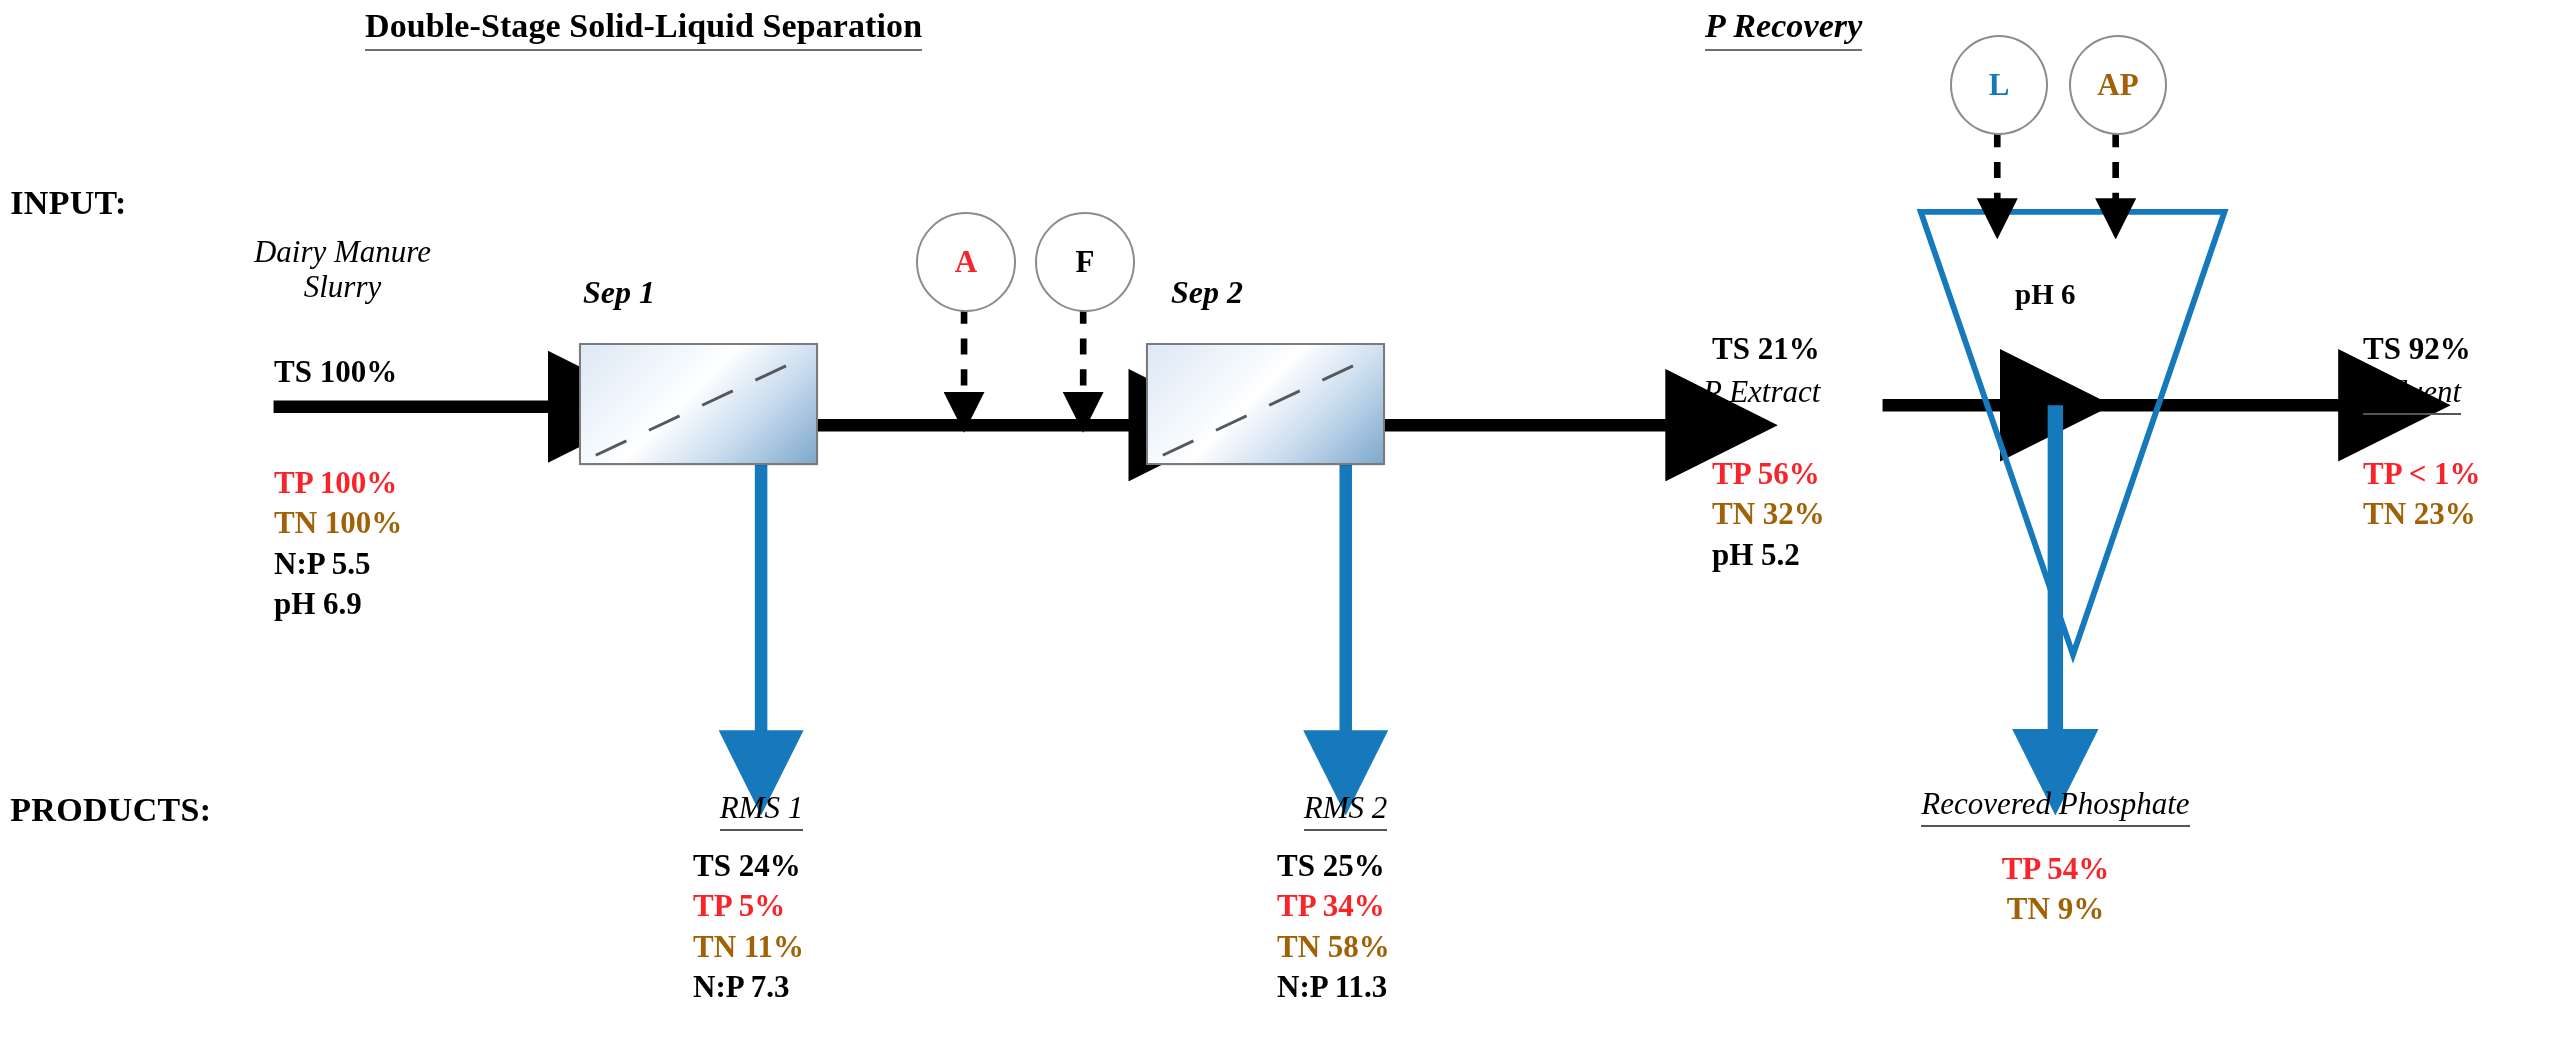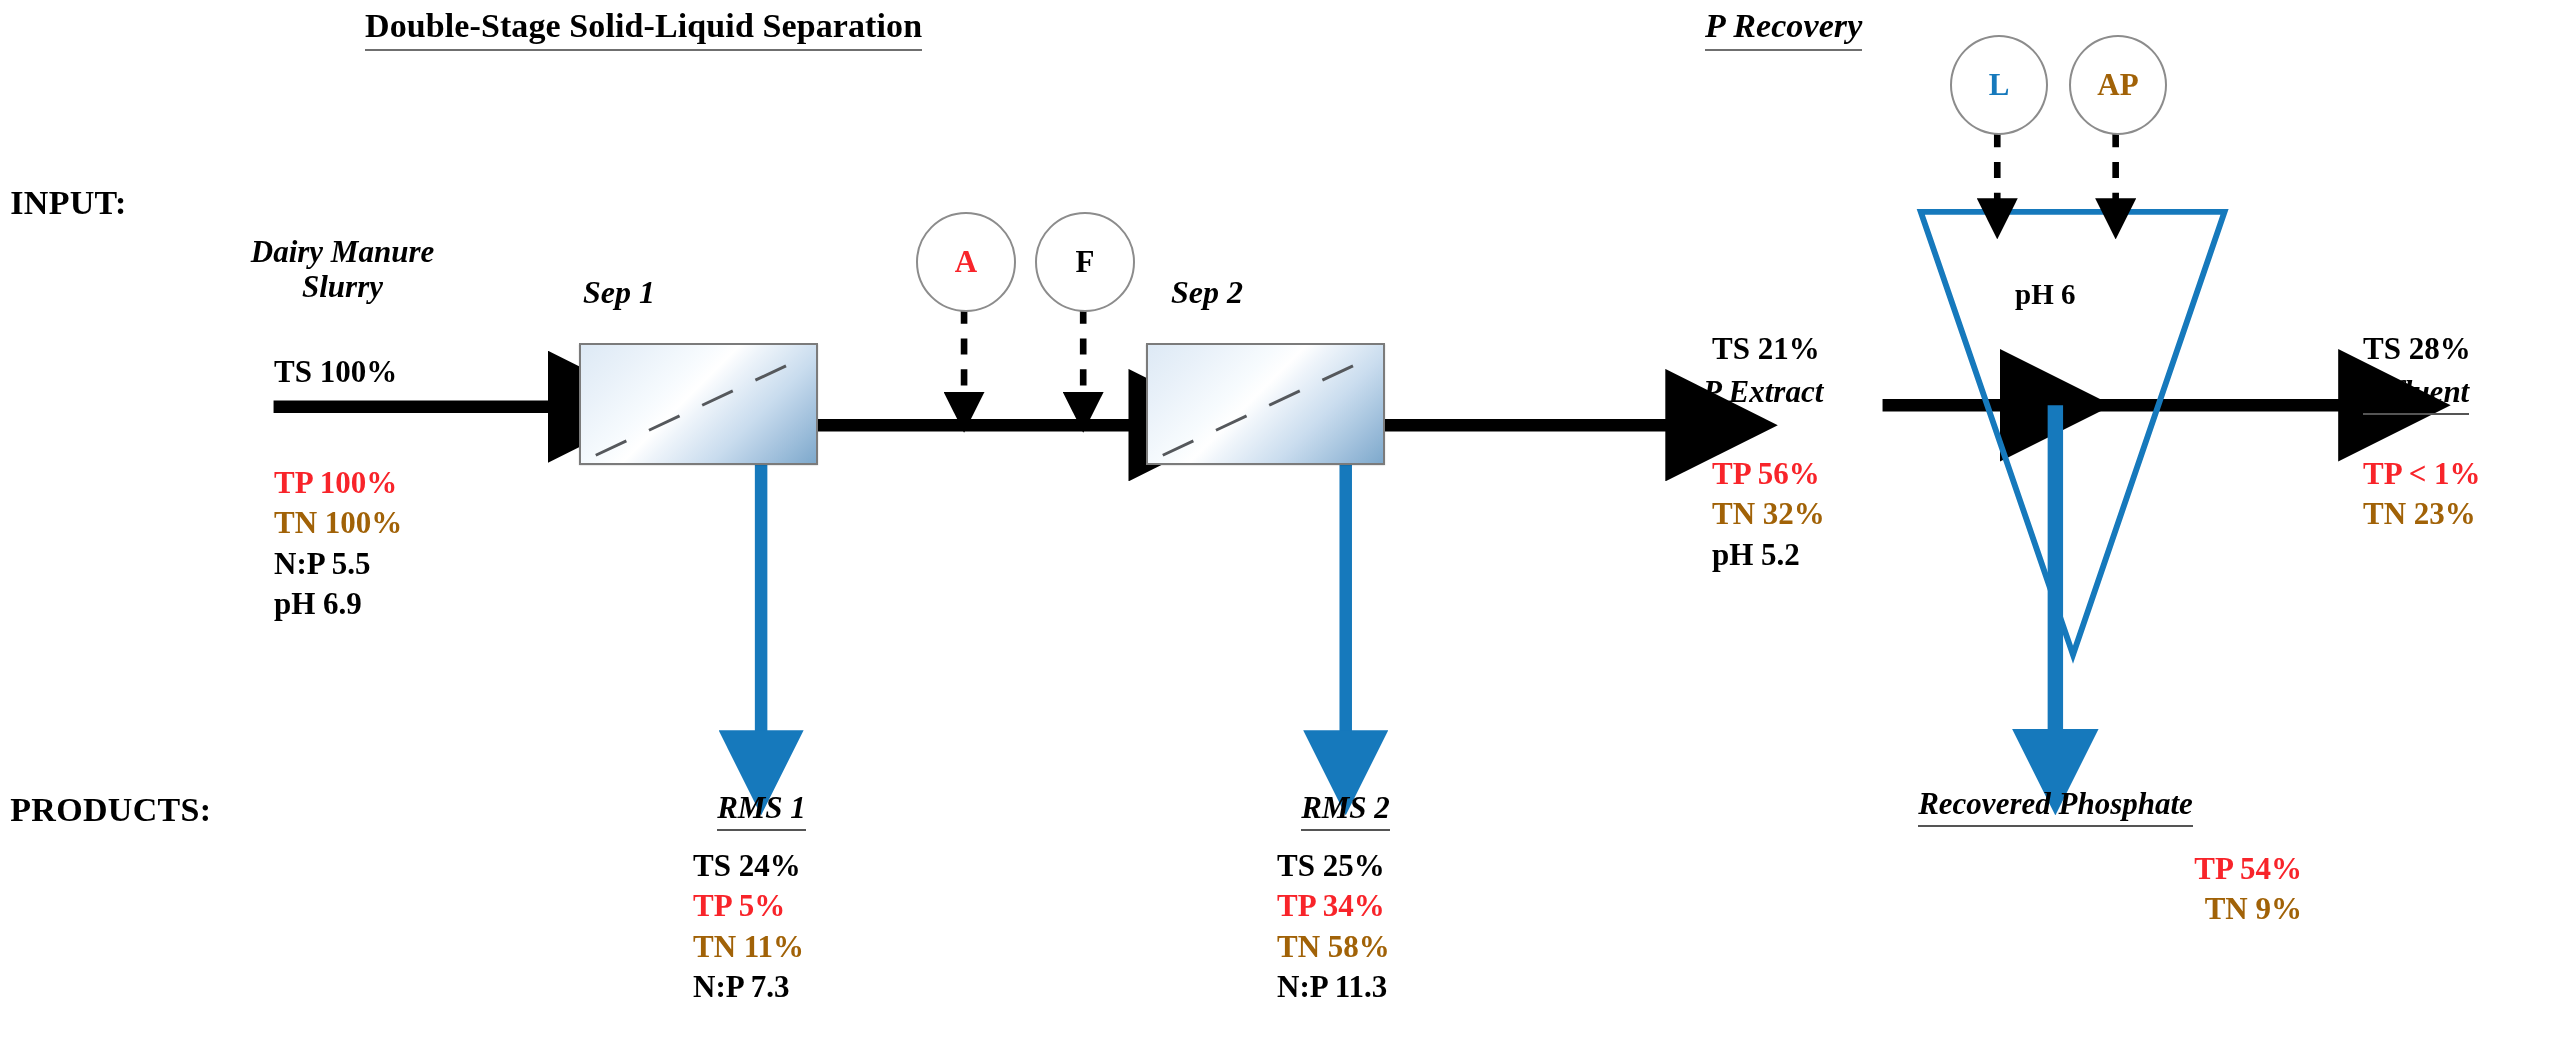--- a/index.html
+++ b/index.html
@@ -12,21 +12,21 @@
   .abs{position:absolute;}
   .nowrap{white-space:nowrap;}
 
   
   .sec-title{
     font-size:34px;font-weight:bold;letter-spacing:0.1px;
     border-bottom:2.9px solid #6f6f6f;padding-bottom:3.7px;
   }
   .side-label{font-size:34px;font-weight:bold;letter-spacing:0.3px;}
   .unit-name{font-size:32px;font-style:italic;font-weight:bold;}
-  .stream-name{font-size:31px;font-style:italic;font-weight:bold;text-align:center;line-height:1.12;}
+  .stream-name{font-size:31px;font-style:italic;font-weight:normal;text-align:center;line-height:1.12;}
   .stream-name.uline{border-bottom:2.9px solid #555;padding-bottom:2.9px;display:inline-block;}
   .datum{font-size:31px;font-weight:bold;line-height:1.30;}
   .black{color:#000000;}
   .red{color:#f8242a;}
   .green{color:#a16207;}
   .blue-t{color:#1679bc;}
   .ph-label{font-size:29px;font-weight:bold;}
   .circle-letter{font-size:31px;font-weight:bold;}
 
   
@@ -177,21 +177,21 @@
   <div class="io-circle" style="left:1950px;top:35px;width:94px;height:96px;">
     <span class="circle-letter blue-t">L</span>
   </div>
 
   <div class="io-circle" style="left:2069px;top:35px;width:94px;height:96px;">
     <span class="circle-letter green">AP</span>
   </div>
 
   <div class="abs ph-label nowrap" style="left:2015px;top:278px;">pH 6</div>
 
-  <div class="abs datum black nowrap" style="left:2363px;top:329px;">TS 28%</div>
+  <div class="abs datum black nowrap" style="left:2363px;top:329px;">TS 92%</div>
 
   <div class="abs" style="left:2363px;top:375px;">
     <span class="stream-name uline">Effluent</span>
   </div>
 
   <div class="abs" style="left:2363px;top:454px;">
     <div class="datum red nowrap">TP &lt; 1%</div>
     <div class="datum green nowrap">TN 23%</div>
   </div>
 
@@ -211,19 +211,19 @@
   <div class="abs" style="left:1277px;top:846px;">
     <div class="datum black nowrap">TS 25%</div>
     <div class="datum red nowrap">TP 34%</div>
     <div class="datum green nowrap">TN 58%</div>
     <div class="datum black nowrap">N:P 11.3</div>
   </div>
 
   <div class="abs" style="left:1809px;top:787px;width:493px;text-align:center;">
     <span class="stream-name uline">Recovered Phosphate</span>
   </div>
-  <div class="abs" style="left:1809px;top:849px;width:493px;text-align:right;">
+  <div class="abs" style="left:1809px;top:849px;width:493px;text-align:center;">
     <div class="datum red nowrap">TP 54%</div>
     <div class="datum green nowrap">TN  9%</div>
   </div>
 
 </div>
 
 
 </body></html>

